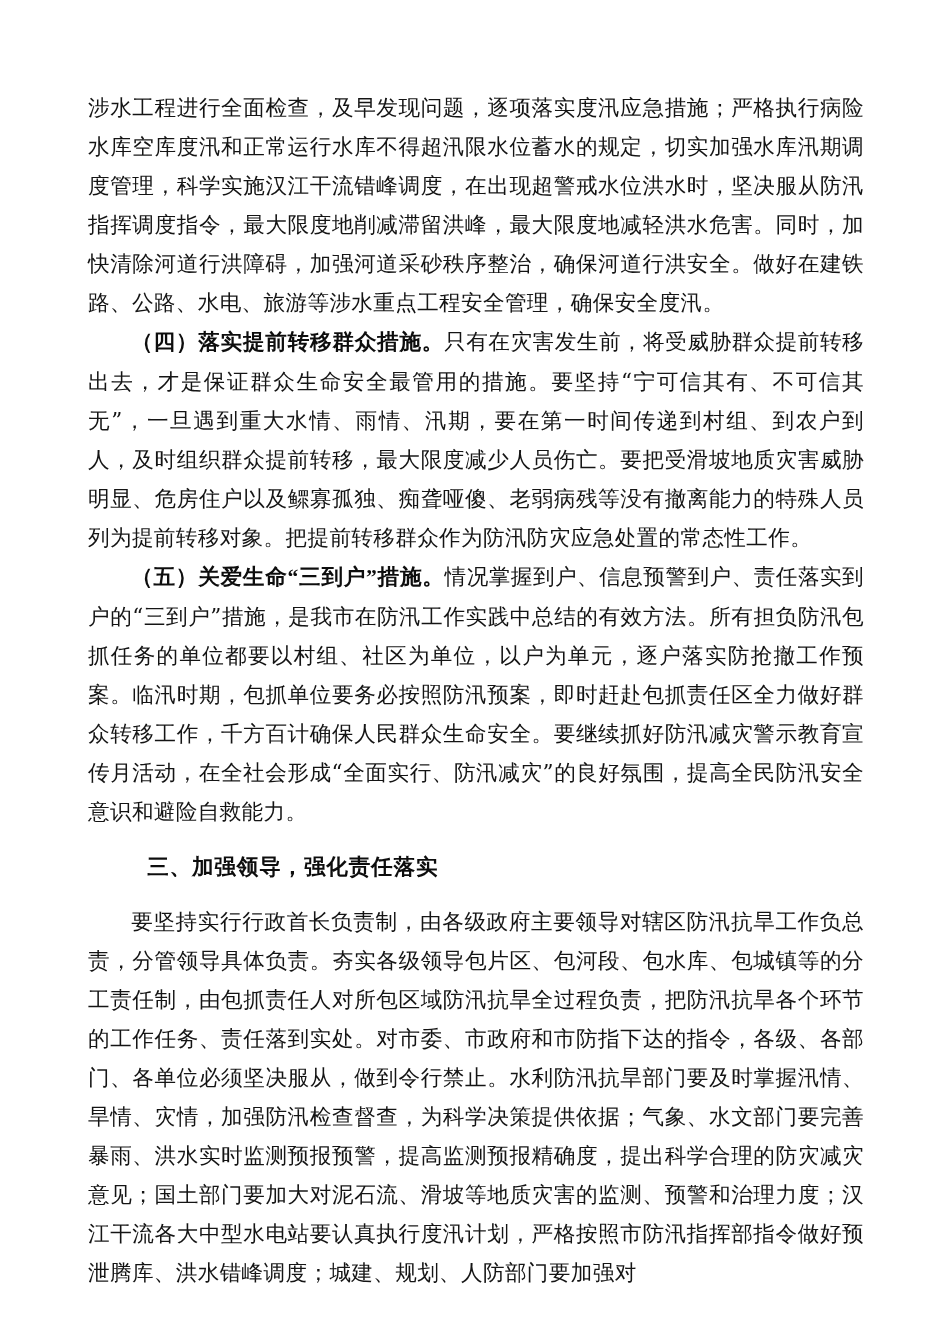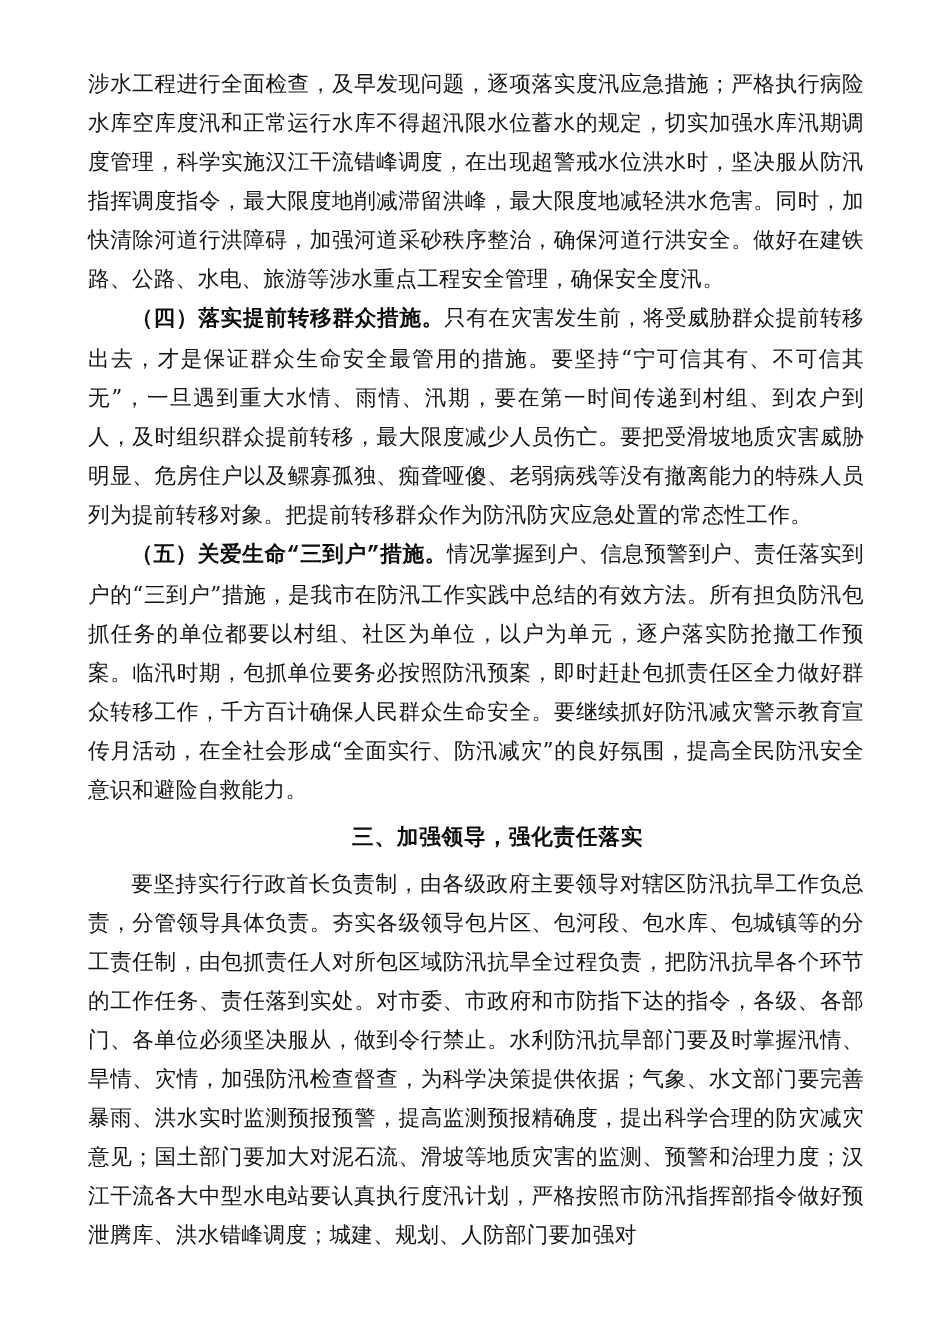--- a/index.html
+++ b/index.html
@@ -15,57 +15,57 @@
     position: relative;
     width: 950px;
     height: 1344px;
     background: #ffffff;
     overflow: hidden;
     box-sizing: border-box;
   }
   .text-column {
     position: absolute;
     left: 88px;
-    top: 64px;
+    top: 88px;
     width: 776px;
   }
   
   .para {
     margin: 0;
     font-family: "DejaVu Serif", "Liberation Serif", serif;
     font-size: 21.6px;
     line-height: 39px;
     letter-spacing: 0.35px;
     color: #141414;
     text-align: justify;
     text-justify: inter-character;
     word-break: break-all;
     white-space: normal;
   }
   .para.indent {
     text-indent: 2em;
   }
   
   .lead {
-    font-family: Liberation Mono, monospace;
+    font-family: Liberation Serif, serif;
     font-weight: 700;
     letter-spacing: 0.6px;
     color: #0d0d0d;
   }
   
   .section-heading {
-    margin: 8px;
+    margin: 16px;
     font-family: "DejaVu Sans", "Liberation Sans", sans-serif;
     font-weight: 700;
     font-size: 21.6px;
     line-height: 39px;
     letter-spacing: 0.8px;
     color: #0d0d0d;
     text-indent: 2em;
-    text-align: center;
+    text-align: left;
   }
 </style>
 </head>
 <body>
 
 <div class="page">
   <div class="text-column">
 
     <p class="para"><span>涉水工程进行全面检查，及早发现问题，逐项落实度汛应急措施；严格执行病险水库空库度汛和正常运行水库不得超汛限水位蓄水的规定，切实加强水库汛期调度管理，科学实施汉江干流错峰调度，在出现超警戒水位洪水时，坚决服从防汛指挥调度指令，最大限度地削减滞留洪峰，最大限度地减轻洪水危害。同时，加快清除河道行洪障碍，加强河道采砂秩序整治，确保河道行洪安全。做好在建铁路、公路、水电、旅游等涉水重点工程安全管理，确保安全度汛。</span></p>
 

